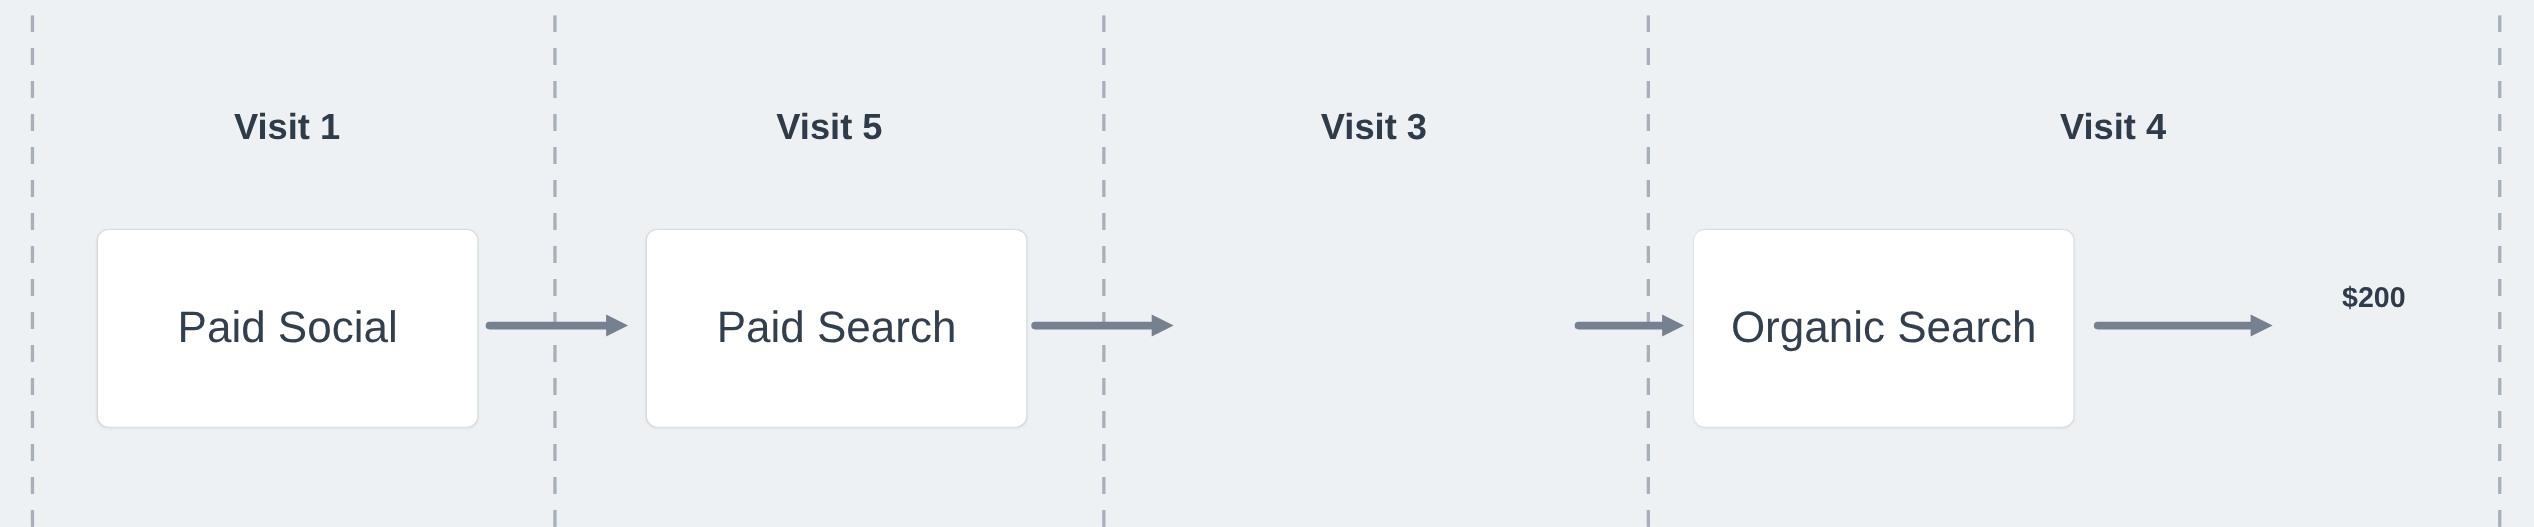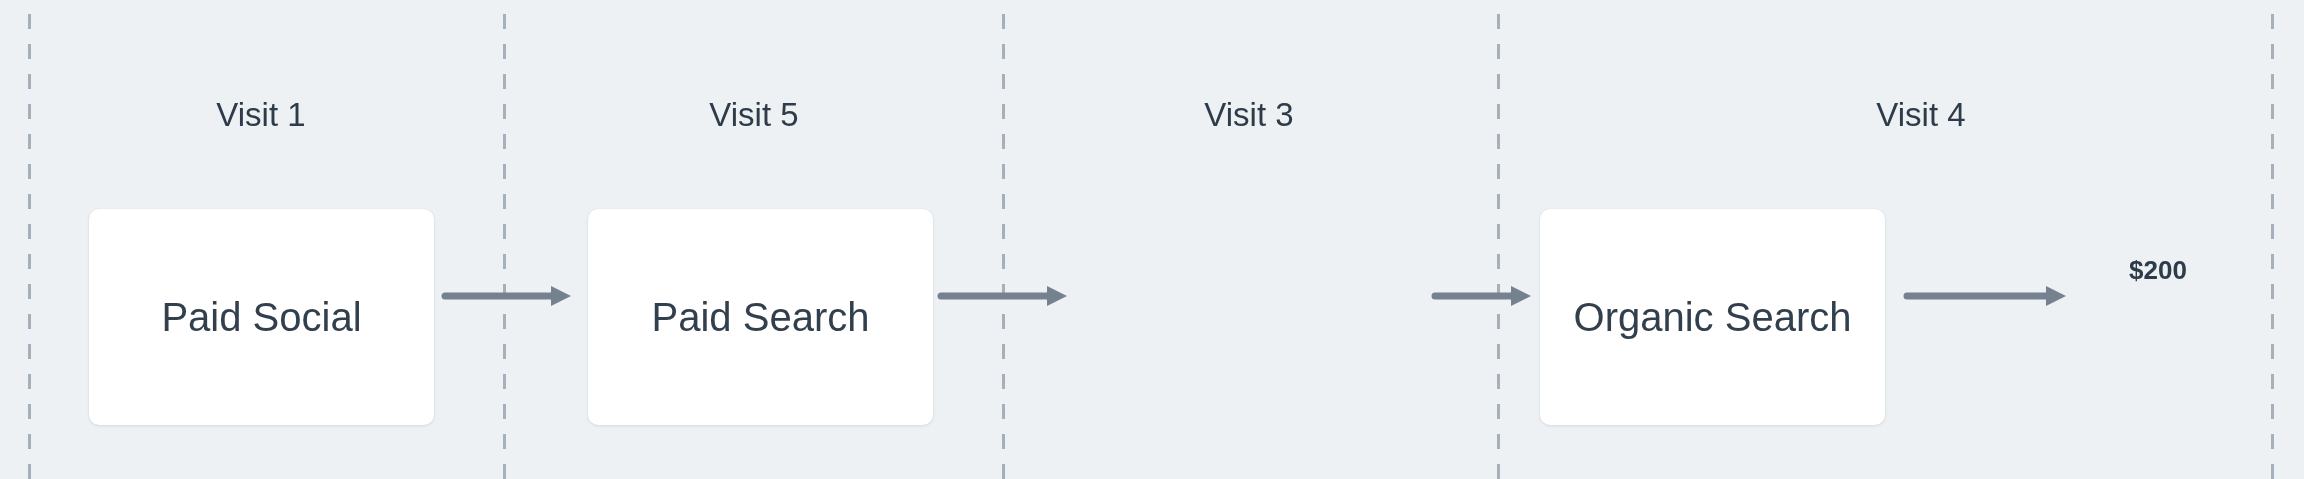--- a/index.html
+++ b/index.html
@@ -12,25 +12,25 @@
   .stage{
     position:relative;width:2304px;height:479px;background:var(--bg);
     overflow:hidden;
   }
   .divider{
     position:absolute;top:14px;bottom:0;width:3px;
     background:repeating-linear-gradient(to bottom,var(--dash) 0 15px,transparent 15px 30px);
   }
   .visit{
     position:absolute;top:95px;transform:translateX(-50%);
-    font-size:33px;font-weight:400;line-height:40px;color:var(--heading);
+    font-size:33px;font-weight:700;line-height:40px;color:var(--heading);
     white-space:nowrap;
   }
   .card{
-    position:absolute;top:209px;width:345px;height:216px;
+    position:absolute;top:209px;width:345px;height:179px;
     background:var(--card-bg);border-radius:10px;
     box-shadow:0 1px 3px rgba(45,62,80,.12),0 0 1px rgba(45,62,80,.10);
     display:flex;align-items:center;justify-content:center;
   }
   .card-text{
     font-size:40px;font-weight:400;color:var(--label);white-space:nowrap;
   }
   .arrow{position:absolute;top:283px;height:26px;display:block;}
   .arrow line{stroke:var(--arrow);}
   .arrow polygon{fill:var(--arrow);}

